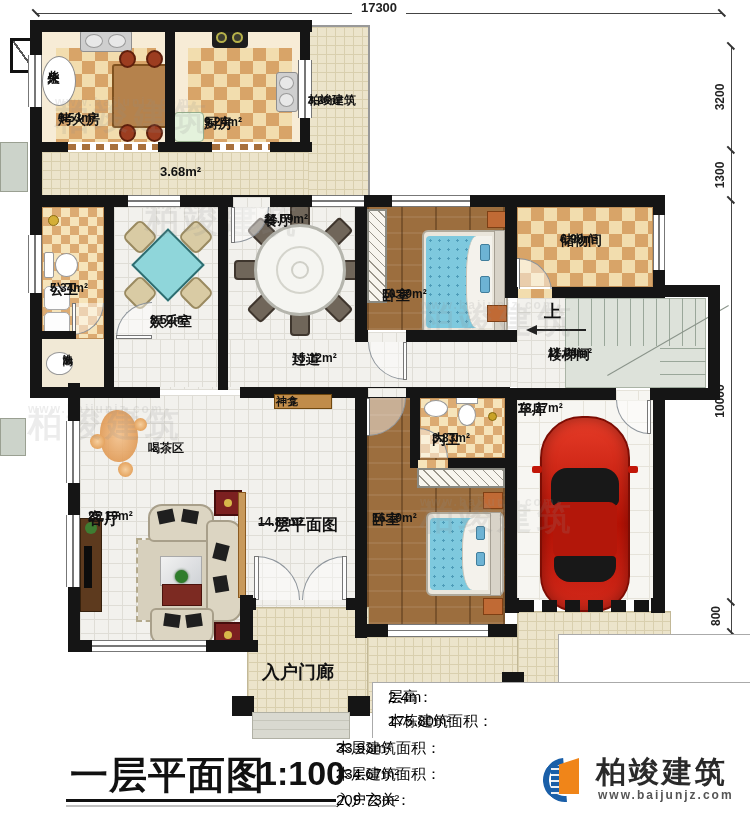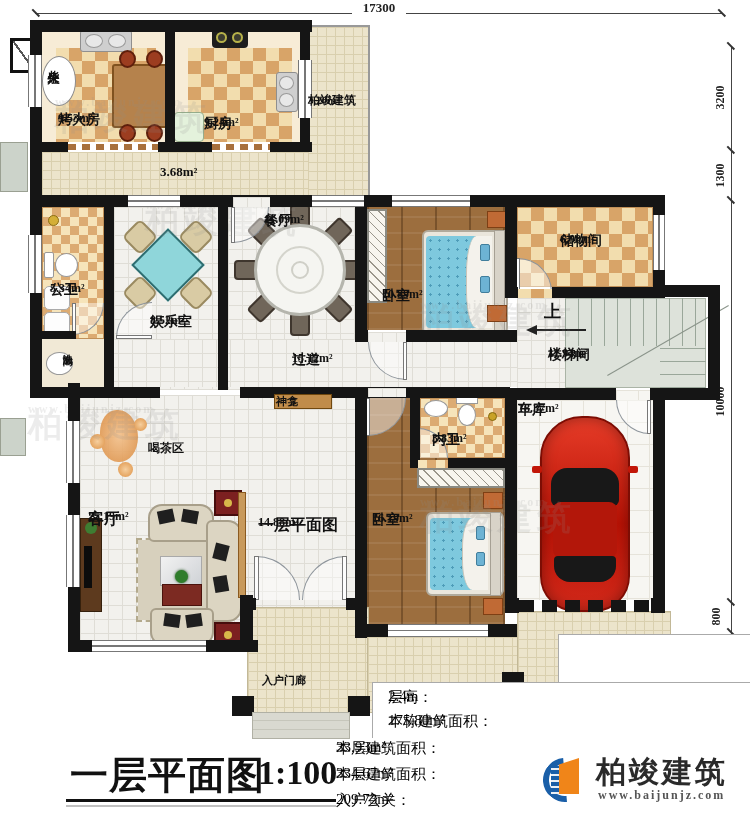--- a/index.html
+++ b/index.html
@@ -1,17 +1,17 @@
 <!DOCTYPE html>
 <html><head>
 <meta charset="utf-8">
 <style>
   html,body{margin:0;padding:0;background:#fff;}
   #plan{position:relative;width:750px;height:815px;background:#fff;overflow:hidden;
-        font-family:Liberation Serif, serif;color:#111;}
+        font-family:Liberation Sans, sans-serif;color:#111;}
   #plan *{position:absolute;box-sizing:border-box;}
   .w{background:#151515;}
   .winH{background:#fff;border-top:1.5px solid #777;border-bottom:1.5px solid #777;
         background-image:linear-gradient(to bottom,transparent 44%,#777 44%,#777 56%,transparent 56%);}
   .winV{background:#fff;border-left:1.5px solid #777;border-right:1.5px solid #777;
         background-image:linear-gradient(to right,transparent 44%,#777 44%,#777 56%,transparent 56%);}
   .checker{background:repeating-conic-gradient(#d8a468 0% 25%,#f2ddae 0% 50%);background-size:26px 26px;border:1px solid #c09058;}
   .checkerS{background:repeating-conic-gradient(#dcab72 0% 25%,#f6e4ba 0% 50%);background-size:18px 18px;border:1px solid #c09058;}
   .tile{background-color:#f2f1ed;background-image:linear-gradient(#dfddd6 1px,transparent 1px),linear-gradient(90deg,#dfddd6 1px,transparent 1px);background-size:14px 14px;}
   .cream{background-color:#ece4cb;background-image:linear-gradient(#d9cfae 1px,transparent 1px),linear-gradient(90deg,#d9cfae 1px,transparent 1px);background-size:9px 9px;}
@@ -389,21 +389,21 @@
     </div>
   <div class="lbl" style="left:518px;top:402px;width:60px;">
       <span class="nm">车库</span>
       <span class="ar">18.37m²</span>
     </div>
   <div class="lbl" style="left:372px;top:512px;width:70px;">
       <span class="nm">卧室</span>
       <span class="ar">16.19m²</span>
     </div>
   <div class="lbl" style="left:262px;top:662px;width:90px;">
-      <span class="nm big" style="font-size:11px;margin-top:12px;">入户门廊</span>
+      <span class="nm big" style="font-size:18px;">入户门廊</span>
     </div>
 
   <div style="left:558px;top:634px;width:192px;height:52px;background:#fff;border:1.5px solid #aaa;border-right:0;z-index:55;"></div>
   <div style="left:372px;top:682px;width:378px;height:56px;background:#fff;border:1.5px solid #aaa;border-right:0;border-bottom:0;z-index:55;"></div>
   <div class="info-line" style="left:388px;top:688px;">
       <span>层高：</span>
       <span>2.4m</span>
     </div>
   <div class="info-line" style="left:388px;top:712px;">
       <span>本栋建筑面积：</span>

